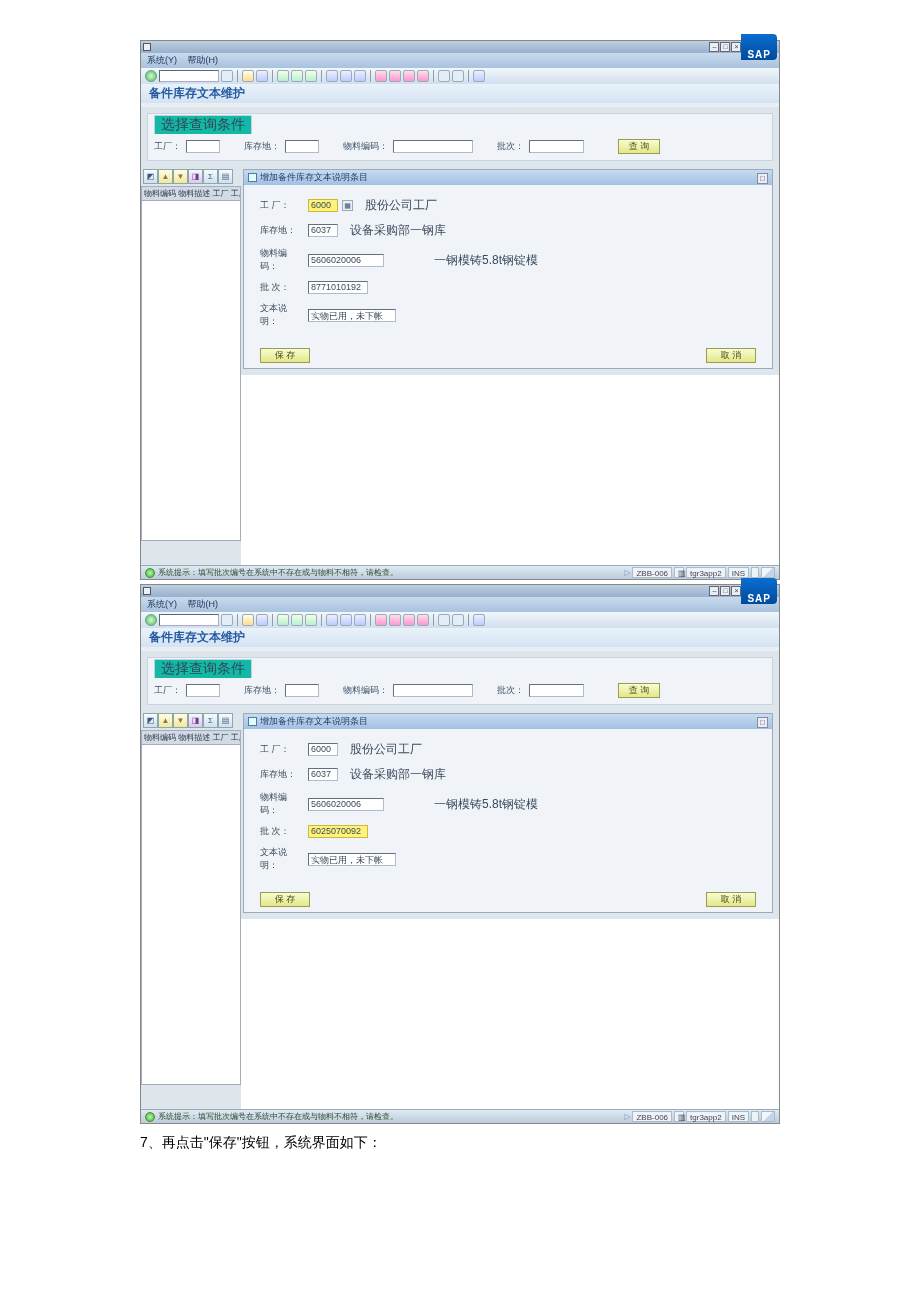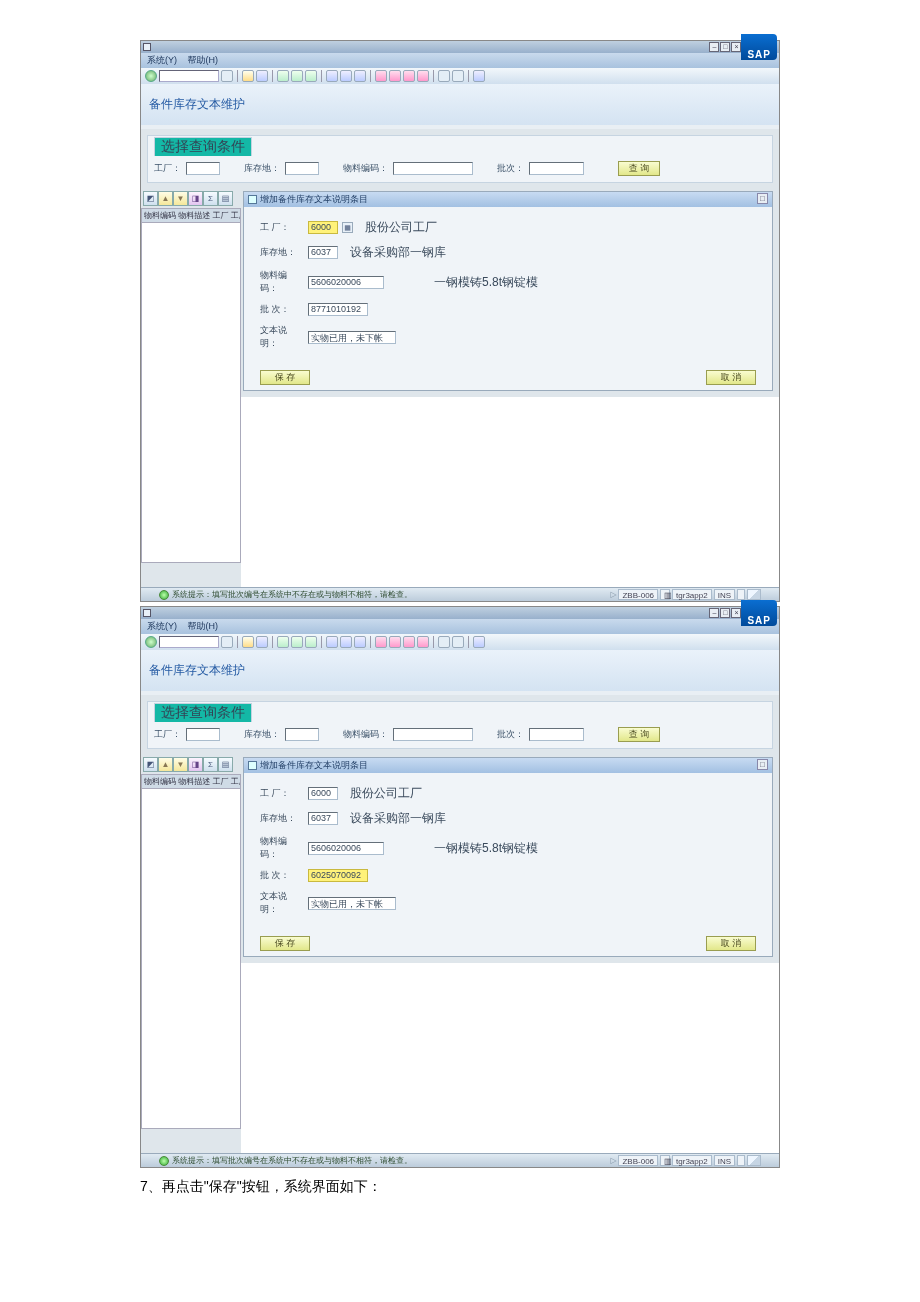--- a/index.html
+++ b/index.html
@@ -41,21 +41,21 @@
   .menubar span { margin-right:8px; }
   .cmdbar { background:linear-gradient(#f2f7fb,#d0dfee); padding:2px 4px; display:flex; align-items:center; gap:2px;}
   .cmd-ok { width:12px;height:12px;border:1px solid #5a8; background:radial-gradient(#cfc,#6a6); border-radius:50%;}
   .cmd-field { width:60px; height:12px; background:#fff; border:1px inset #aac;}
   .cmd-sep { width:1px;height:12px;background:#99a;margin:0 2px;}
   .cmd-ico { width:12px;height:12px;border:1px solid #9ab;background:#e4eef6;border-radius:2px;}
   .cmd-ico.c1{background:linear-gradient(#ffe,#fd8);}
   .cmd-ico.c2{background:linear-gradient(#eef,#bcf);}
   .cmd-ico.c3{background:linear-gradient(#efe,#bec);}
   .cmd-ico.c4{background:linear-gradient(#fde,#f9c);}
-  .apptitle { background:linear-gradient(#eaf2fa,#d4e3f2); color:#245aa3; font-size:12px; font-weight:400; padding:12px 8px;}
+  .apptitle { background:linear-gradient(#eaf2fa,#d4e3f2); color:#245aa3; font-size:12px; font-weight:700; padding:1px 8px;}
   .filter-strip { background:#e9eff4; padding:2px 0;}
   .filter-panel {
     margin:6px 6px 6px 6px; background:#f0f4f8; border:1px solid #c6d4e1;
     padding:2px 6px 6px 6px;
   }
   .filter-tab { display:inline-block; background:#14b8a6; border:1px solid #c3d2e0; border-bottom:none;
     padding:0 6px; font-size:14px; color:#345; position:relative; top:-1px;}
   .filter-row { display:flex; align-items:center; gap:4px; padding-top:4px;}
   .flbl { color:#3b5168; font-size:9px; margin-right:1px;}
   .finput { height:13px; border:1px inset #aabccd; background:#fff; }
@@ -69,39 +69,39 @@
   .tool-icons { display:flex; gap:0; padding:2px 2px;}
   .ti { width:15px;height:15px;border:1px solid #8aa;background:linear-gradient(#f5fbff,#cfe0ee);font-size:8px;text-align:center;line-height:13px;color:#457;}
   .ti.y{background:linear-gradient(#fffde6,#f5e79a);color:#875;}
   .ti.p{background:linear-gradient(#fcf4ff,#e3c5f0);color:#648;}
   .gridhead { background:#cfdbe6; border:1px solid #aab; font-size:8px; color:#334; padding:1px 2px; white-space:nowrap; overflow:hidden;}
   .gridbody { background:#fff; height:340px; border:1px solid #aab; border-top:none;}
   .dialog {
     flex:1; margin:2px 6px 6px 2px; background:#f0f4f8; border:1px solid #9ab; height:200px;
     display:flex; flex-direction:column;
   }
-  .dlg-title { background:linear-gradient(#c8dbf2,#a2c0e2); padding:1px 4px; display:flex; justify-content:space-between; align-items:flex-start; color:#223f66; font-size:9px;}
+  .dlg-title { background:linear-gradient(#c8dbf2,#a2c0e2); padding:1px 4px; display:flex; justify-content:space-between; align-items:flex-end; color:#223f66; font-size:9px;}
   .dlg-close { width:11px;height:11px;border:1px solid #88a;background:#e8eef4;font-size:8px;line-height:9px;text-align:center;color:#556;}
   .dlg-body { padding:12px 16px; color:#3a4a5c;}
   .drow { display:flex; align-items:center; margin-bottom:8px; gap:6px;}
   .dlbl { width:42px; text-align:left; font-size:9px; color:#3a4a5c;}
   .dinput { height:13px; border:1px inset #aabccd; background:#fff; padding:0 2px; font-size:9px;}
   .dinput.hl { background:#fff27a; border:1px solid #c9b93f;}
   .dtext { font-size:12px; color:#3a4a5c; margin-left:6px;}
   .f4 { width:11px;height:11px;border:1px solid #9ab;background:#e8f0f8;font-size:7px;line-height:9px;text-align:center;color:#457;margin-left:-2px;}
   .dlg-btns { display:flex; justify-content:space-between; gap:52px; margin-top:20px;}
   .dbtn {
     width:50px;height:15px;background:linear-gradient(#f9fcd0,#e2e78a);
     border:1px solid #999d50;color:#4a4a20;font-size:9px;line-height:13px;text-align:center;
   }
   .whitespace-fill { background:#fff; height:190px; }
   .statusbar {
     background:linear-gradient(#e0eaf2,#bcccdb); border-top:1px solid #9ab;
     display:flex; justify-content:space-between; align-items:center;
-    padding:1px 18px; font-size:8px; color:#2c4a2e;
+    padding:1px 4px; font-size:8px; color:#2c4a2e;
   }
   .status-left { display:flex; align-items:center; gap:3px;}
   .status-ico { width:10px;height:10px;border-radius:50%;background:radial-gradient(#bfa,#3a3);border:1px solid #4a8a3a;}
   .status-right { display:flex; align-items:center; gap:2px; color:#445;}
   .sr-box { background:#eef3f8;border:1px solid #abc;padding:0 3px;height:11px;line-height:11px;}
   .sr-sep { width:6px;text-align:center;color:#89a;}
   .tri { width:14px;height:11px;background:linear-gradient(135deg,#eef6ff 50%,#c6d5e4 50%);border:1px solid #abc;}
 </style>
 </head>
 <body>

